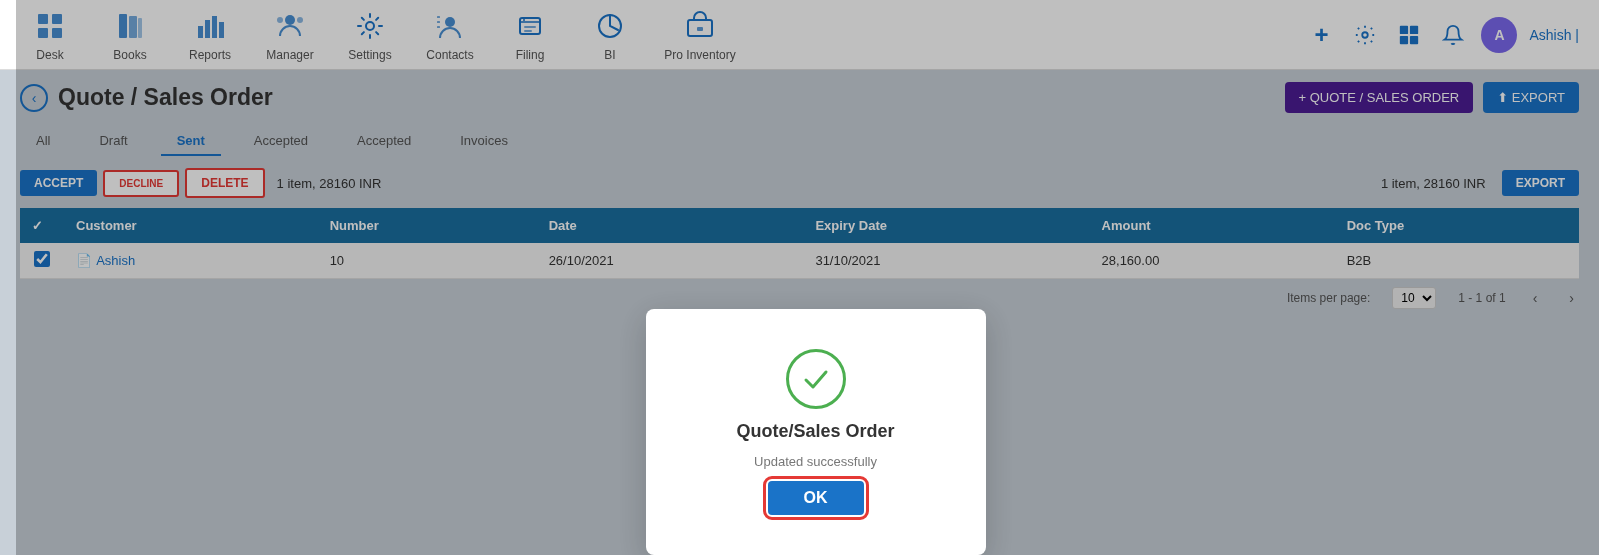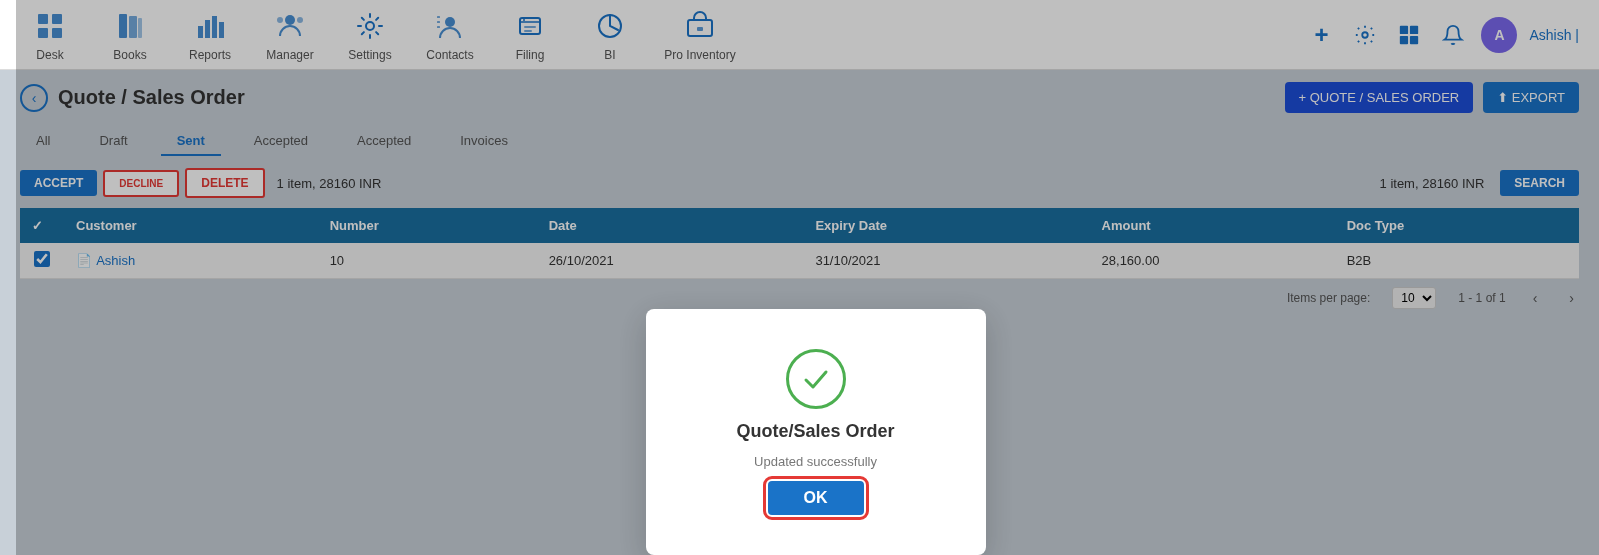--- a/index.html
+++ b/index.html
@@ -74,30 +74,30 @@
     }
     .back-btn {
       width: 28px; height: 28px;
       border-radius: 50%;
       border: 2px solid #1a73c8;
       display: flex; align-items: center; justify-content: center;
       cursor: pointer; color: #1a73c8; font-size: 14px;
       margin-right: 10px;
     }
     .page-title {
-      font-size: 20px;
+      font-size: 23px;
       font-weight: 600;
       color: #333;
       flex: 1;
     }
     .header-actions {
       display: flex; gap: 10px;
     }
     .btn-primary {
-      background: #1d4ed8;
+      background: #4c1d95;
       color: white;
       border: none;
       padding: 8px 14px;
       border-radius: 4px;
       font-size: 13px;
       cursor: pointer;
       display: flex; align-items: center; gap: 5px;
     }
     .btn-export {
       background: #1a73c8;
@@ -467,21 +467,21 @@
     <div class="tab">Invoices</div>
   </div>
 
   <div class="action-bar">
     <button class="btn-accept">ACCEPT</button>
     <button class="btn-decline">DECLINE</button>
     <button class="btn-delete">DELETE</button>
     <span class="item-count-label">1 item, 28160 INR</span>
     <div class="spacer"></div>
     <span class="item-count-right">1 item, 28160 INR</span>
-    <button class="btn-search">SEARCH</button>
+    <button class="btn-search">EXPORT</button>
   </div>
 
   <table class="data-table">
     <thead>
       <tr>
         <th class="checkbox-col">
           <span>✓</span>
         </th>
         <th>Customer</th>
         <th>Number</th>

